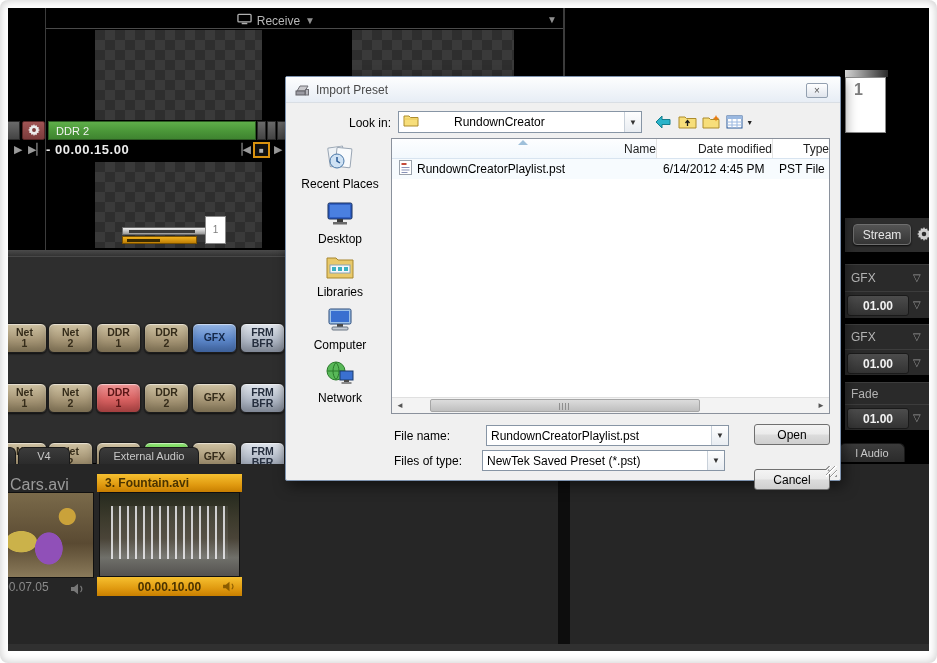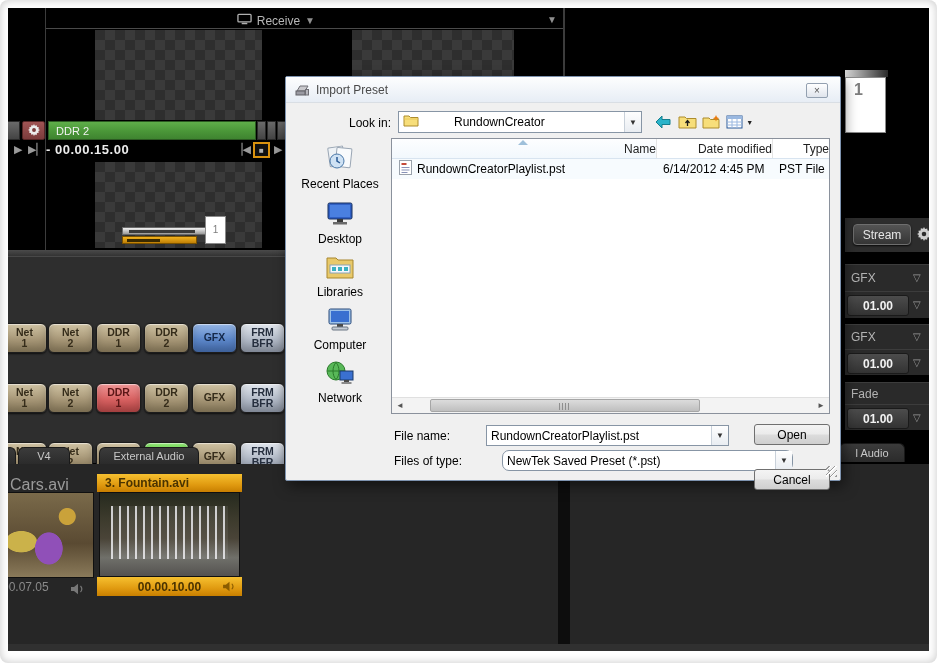--- a/index.html
+++ b/index.html
@@ -485,21 +485,21 @@
     <span class="lbl-r" style="left:108px; top:352px; width:80px; text-align:left;">File name:</span>
     <div class="w-combo" style="left:200px; top:348px; width:243px; height:21px;">
       <span class="txt">RundownCreatorPlaylist.pst</span>
       <span class="dd">▼</span>
     </div>
     <div class="w-btn" style="left:468px; top:347px;">
       <span>Open</span>
         </div>
 
     <span class="lbl-r" style="left:108px; top:377px; width:80px; text-align:left;">Files of type:</span>
-    <div class="w-combo" style="left:216px; top:373px; width:291px; height:21px;border-radius:7px;">
+    <div class="w-combo" style="left:196px; top:373px; width:243px; height:21px;">
       <span class="txt">NewTek Saved Preset (*.pst)</span>
       <span class="dd">▼</span>
     </div>
     <div class="w-btn" style="left:468px; top:372px;margin-top:20px;">
       <span>Cancel</span>
         </div>
 
     <div class="grip"></div>
   </div>
 

